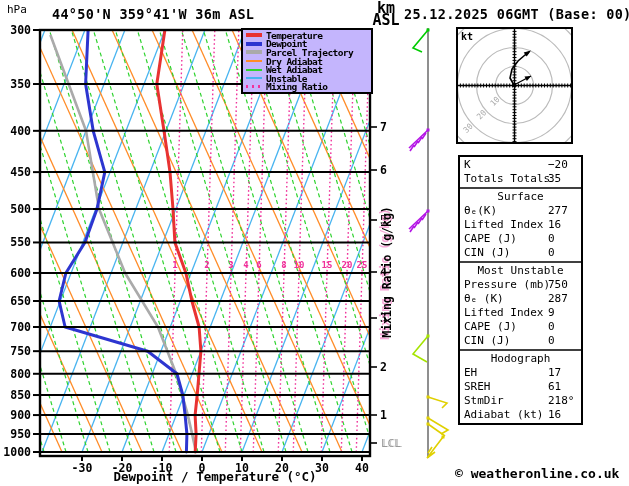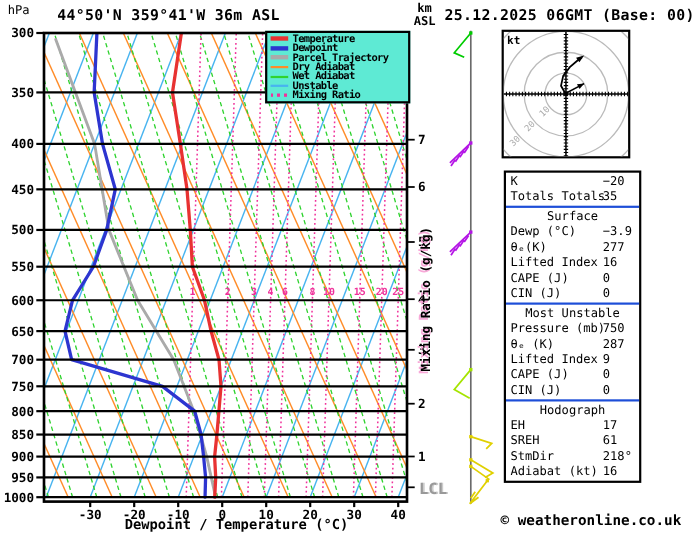--- a/index.html
+++ b/index.html
@@ -1,38 +1,38 @@
 <!DOCTYPE html>
 <html><head>
 <meta charset="utf-8">
 <style>
   html,body{margin:0;padding:0;background:#fff;}
   #root{position:relative;width:629px;height:486px;background:#fff;
         font-family:"DejaVu Sans Mono",monospace;color:#000;overflow:hidden;}
   #chart{position:absolute;left:0;top:0;}
   .abs{position:absolute;white-space:nowrap;}
   .title{font-size:13.5px;font-weight:bold;letter-spacing:0.3px;}
-  .unit{font-size:11px;font-weight:bold;line-height:12px;text-align:center;}
+  .unit{font-size:15px;font-weight:bold;line-height:12px;text-align:center;}
   .xaxis-title{font-size:12.5px;font-weight:bold;text-align:center;}
   .copyright{font-size:13px;font-weight:bold;}
   
-  .legend{position:absolute;left:241px;top:28px;width:125px;background:#5eead4;
+  .legend{position:absolute;left:241px;top:28px;width:125px;background:#c4b5fd;
           border:2px solid #000;padding:1px 0 1px 3px;z-index:6;}
   .legend-row{display:flex;align-items:center;height:8.6px;}
   .legend-swatch{width:16px;margin-right:4px;flex:none;}
   .legend-label{font-size:9.5px;font-weight:bold;letter-spacing:-0.6px;}
   
   .indices{position:absolute;left:458px;top:155px;width:121px;background:#fff;
            border:2px solid #000;font-size:11px;z-index:6;}
   .sec{padding:1px 0;}
-  .sec + .sec{border-top:2px solid #1d4ed8;}
+  .sec + .sec{border-top:2px solid #404040;}
   .sec-title{text-align:center;height:14px;line-height:14px;}
   .irow{position:relative;height:14px;line-height:14px;padding-left:4px;}
   .irow .val{position:absolute;left:88px;top:0;}
-  .lcl{font-size:14px;font-weight:bold;color:#999;text-shadow:1.5px 0 #ccc;}
+  .lcl{font-size:11px;font-weight:normal;color:#999;text-shadow:1.5px 0 #ccc;}
 </style>
 </head>
 <body>
 
 <div id="root">
   <svg id="chart" width="629" height="486" viewBox="0 0 629 486">
       <defs>
         <clipPath id="plotclip">
           <rect x="41" y="31" width="328" height="424"></rect>
         </clipPath>
@@ -397,21 +397,20 @@
       </div>
     </div>
 
   <div class="indices" id="indices">
       <div class="sec">
         <div class="irow"><span>K</span><span class="val">−20</span></div>
         <div class="irow"><span>Totals Totals</span><span class="val">35</span></div>
       </div>
       <div class="sec">
         <div class="sec-title">Surface</div>
-        <div class="irow"><span>Dewp (°C)</span><span class="val">−3.9</span></div>
         <div class="irow"><span>θₑ(K)</span><span class="val">277</span></div>
         <div class="irow"><span>Lifted Index</span><span class="val">16</span></div>
         <div class="irow"><span>CAPE (J)</span><span class="val">0</span></div>
         <div class="irow"><span>CIN (J)</span><span class="val">0</span></div>
       </div>
       <div class="sec">
         <div class="sec-title">Most Unstable</div>
         <div class="irow"><span>Pressure (mb)</span><span class="val">750</span></div>
         <div class="irow"><span>θₑ (K)</span><span class="val">287</span></div>
         <div class="irow"><span>Lifted Index</span><span class="val">9</span></div>

